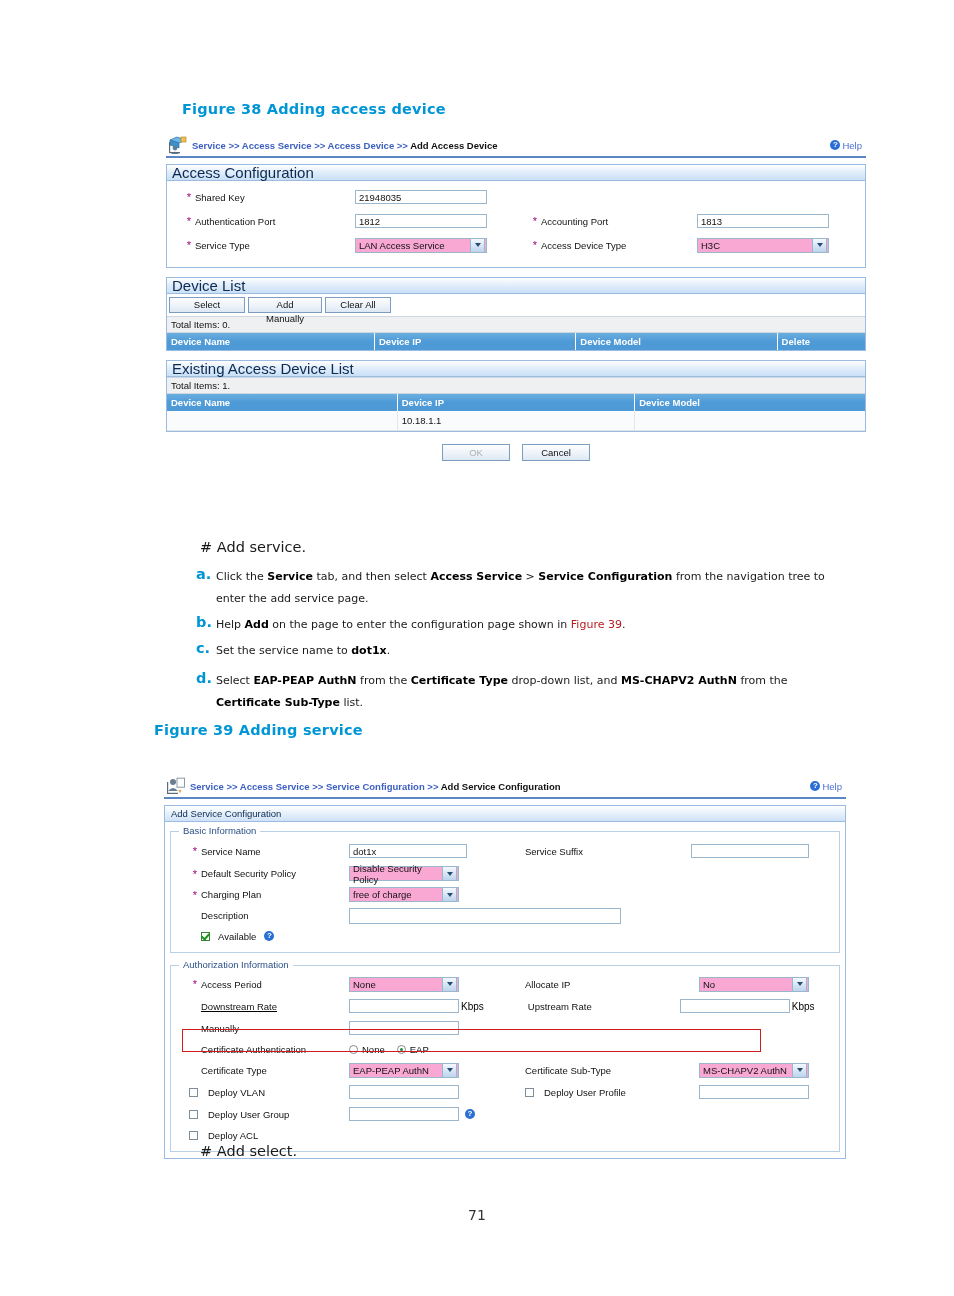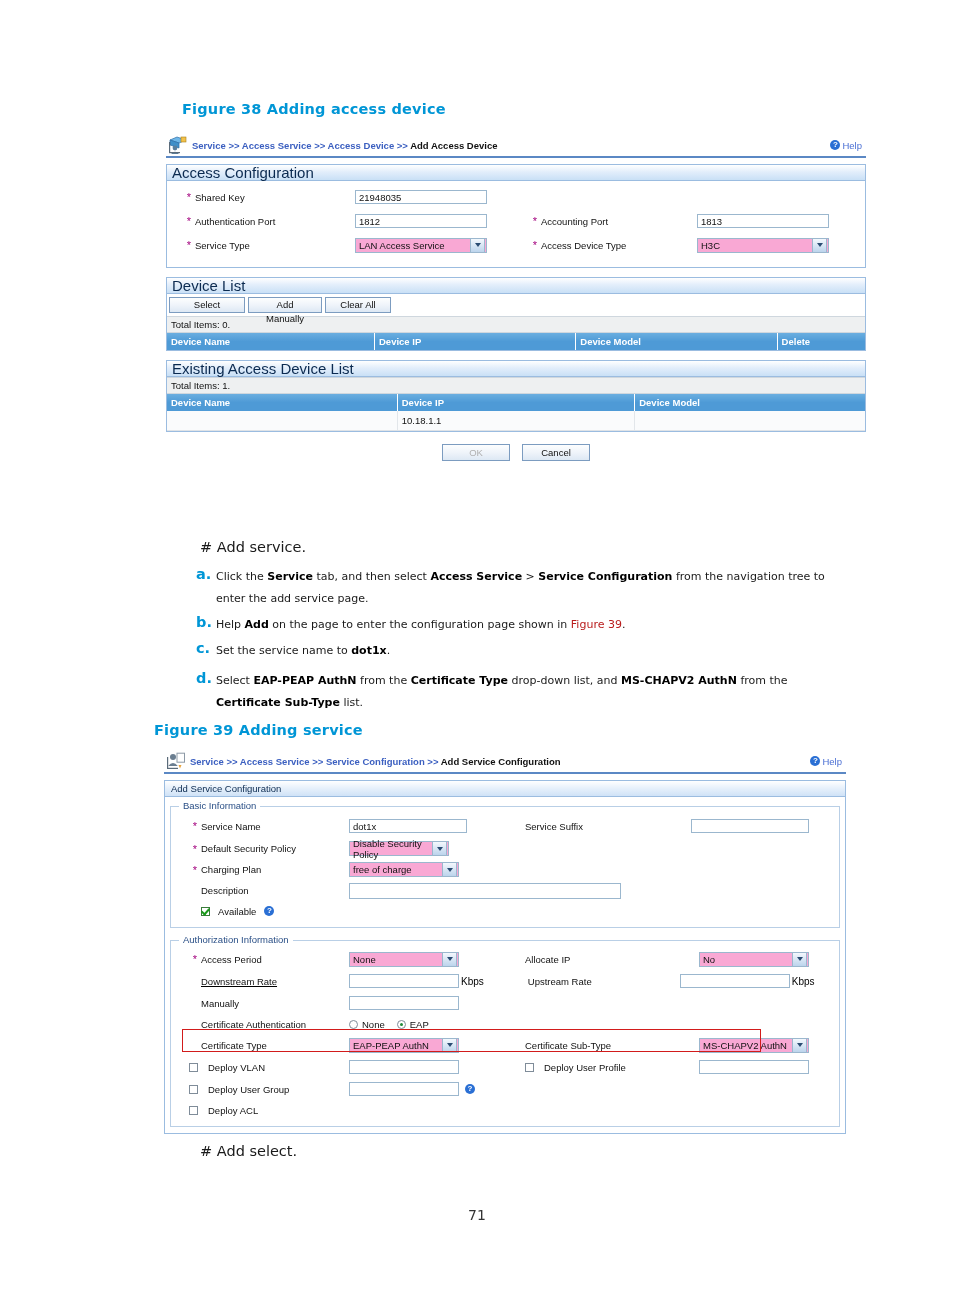--- a/index.html
+++ b/index.html
@@ -340,21 +340,21 @@
     <div class="step-body" id="step-c-body"><span>Set the service name to </span><b>dot1x</b><span>.</span></div>
   </div>
 
   <div class="step" style="left:196px;top:670px;width:640px;">
     <div class="step-marker">d.</div>
     <div class="step-body" id="step-d-body"><span>Select </span><b>EAP-PEAP AuthN</b><span> from the </span><b>Certificate Type</b><span> drop-down list, and </span><b>MS-CHAPV2 AuthN</b><span> from the </span><b>Certificate Sub-Type</b><span> list.</span></div>
   </div>
 
   <div class="fig-title" style="left:154px;top:722px;">Figure 39 Adding service</div>
 
-  <div class="shot" id="shot39" style="left:164px;top:750px;width:682px;">
+  <div class="shot" id="shot39" style="left:164px;top:775px;width:682px;">
 
     <div class="crumb-bar">
       <span class="crumb-icon">
         <svg width="20" height="18" viewBox="0 0 20 18">
           <circle cx="7" cy="5" r="3" fill="#6b7e90"></circle>
           <path d="M2.2 14 Q7 7.8 11.8 14 Z" fill="#6b7e90"></path>
           <rect x="11" y="1.2" width="7.5" height="9" fill="none" stroke="#8c99a6" stroke-width="1"></rect>
           <rect x="1" y="5" width="1.2" height="12" fill="#5b6b7a"></rect>
           <rect x="1" y="15.8" width="11" height="1.2" fill="#5b6b7a"></rect>
           <path d="M12.5 13 l3 0 l-1.5 3.4 Z" fill="#e8a33d"></path>
@@ -392,21 +392,21 @@
             <span class="flabel">Service Suffix</span>
           </div>
           <div class="tbox" style="width:118px;"></div>
         </div>
 
         <div class="frow" style="height:21px;">
           <div class="fcell" style="width:160px;padding-left:14px;">
             <span class="req">*</span>
             <span class="flabel">Default Security Policy</span>
           </div>
-          <div class="sel" style="width:100px;">
+          <div class="sel" style="width:110px;">
             <span>Disable Security Policy</span>
             <span class="arrow">
                 <span class="caret"></span>
               </span>
           </div>
         </div>
 
         <div class="frow" style="height:21px;">
           <div class="fcell" style="width:160px;padding-left:14px;">
             <span class="req">*</span>

